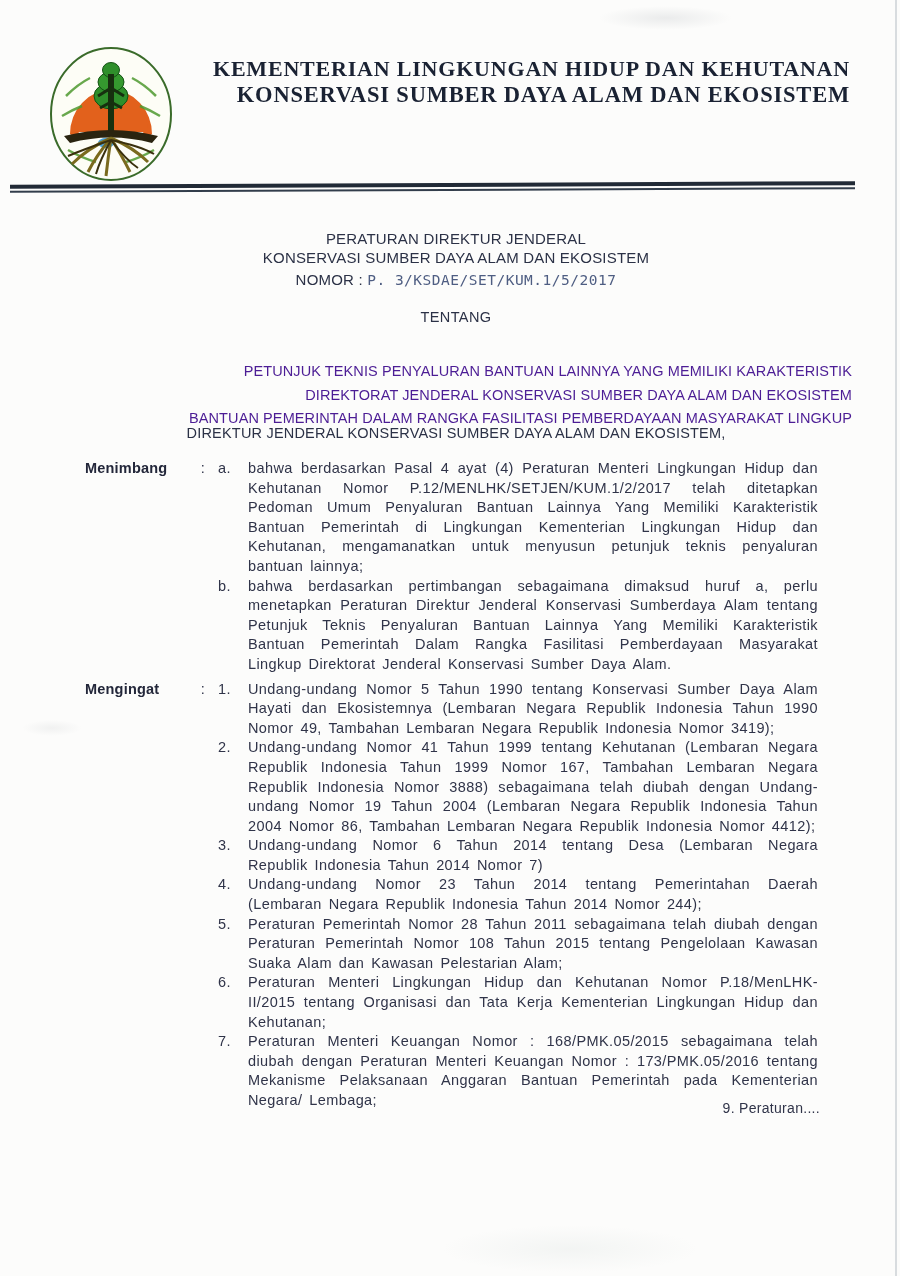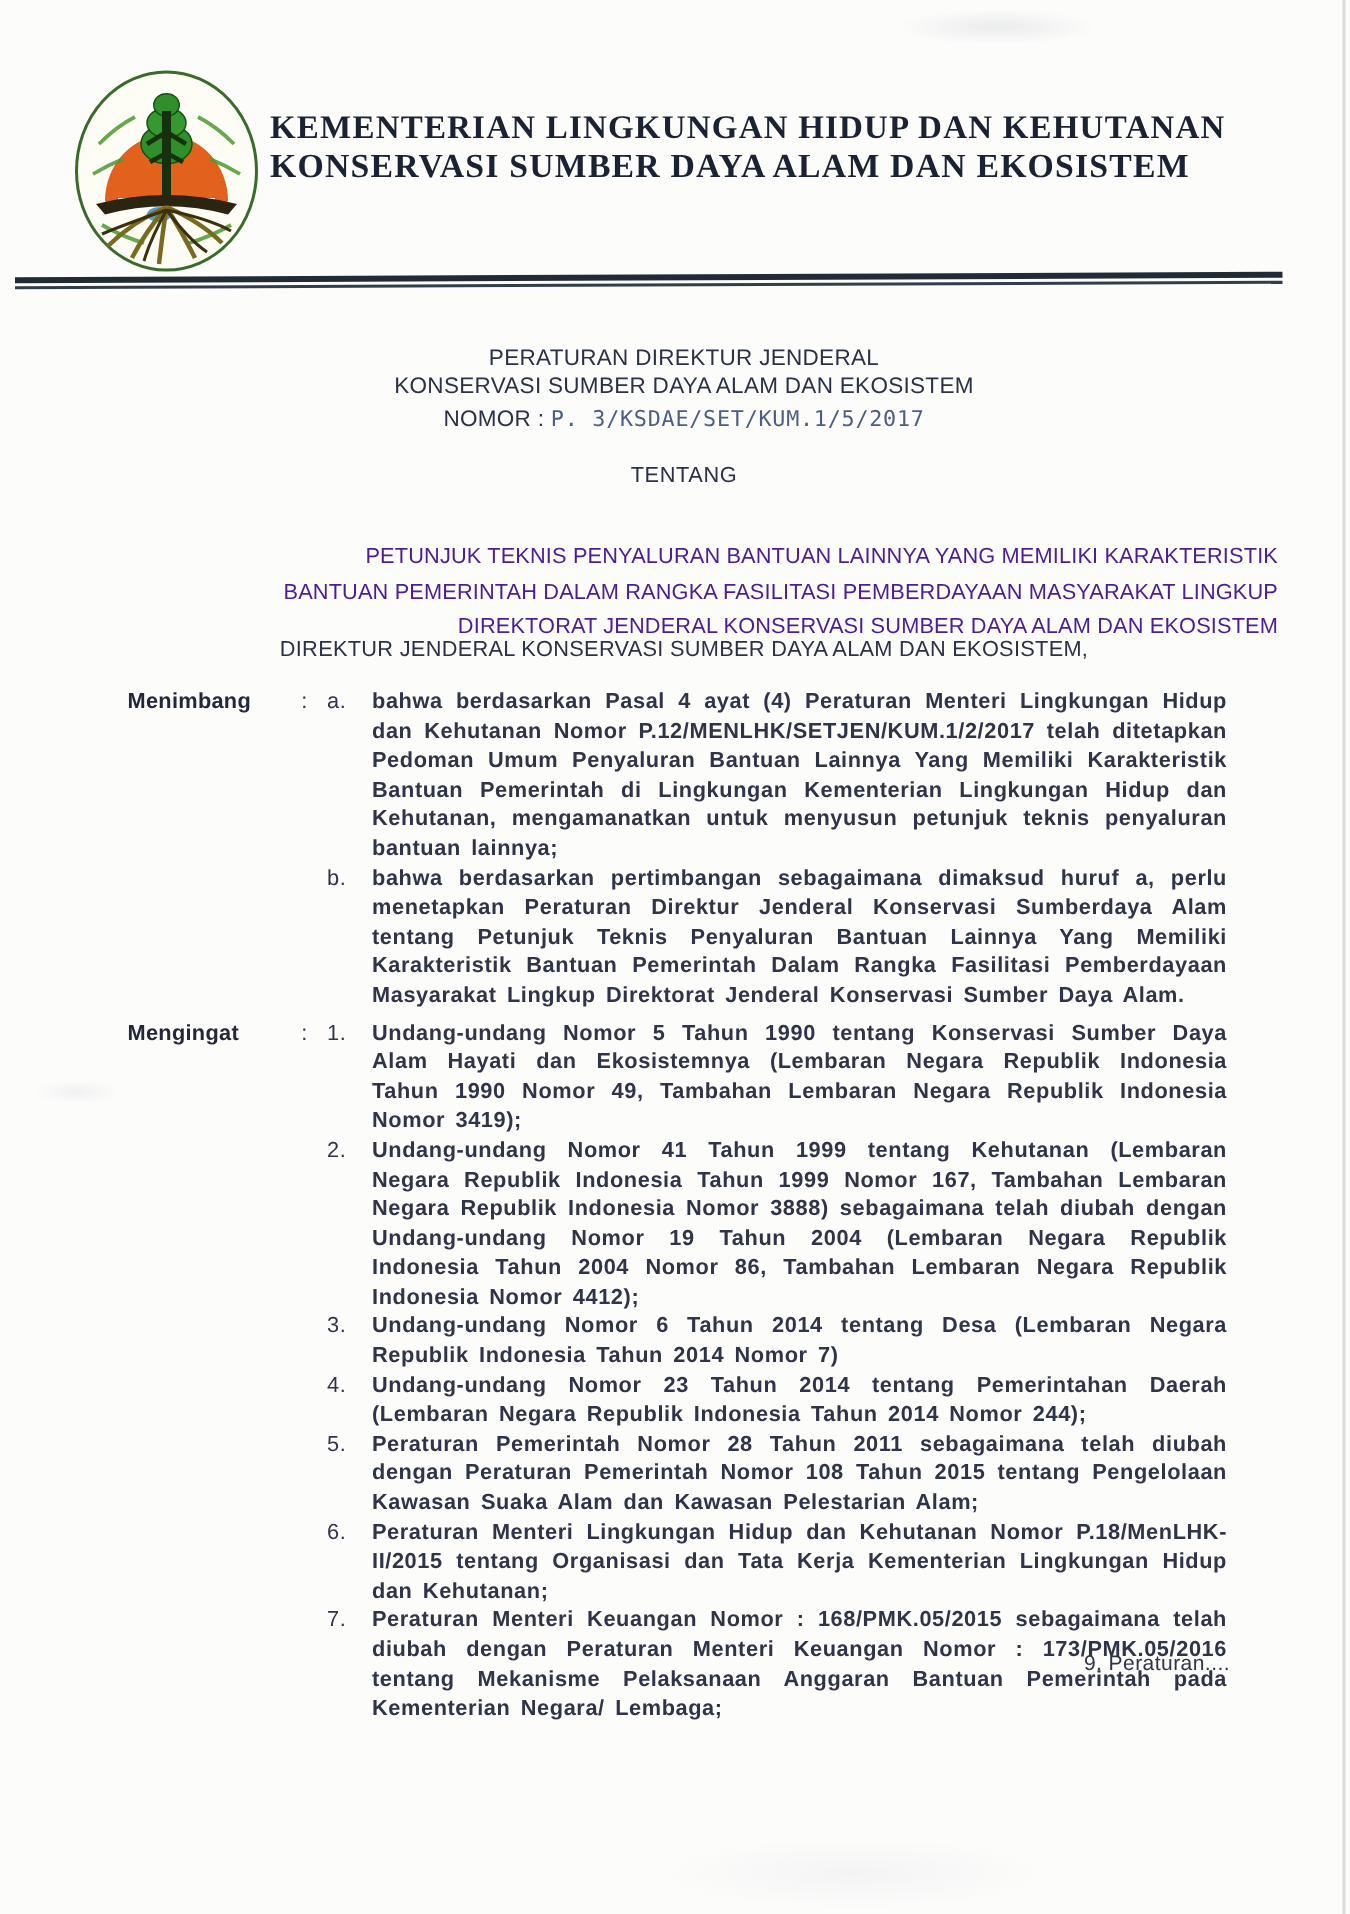--- a/index.html
+++ b/index.html
@@ -7,22 +7,22 @@
     position:relative;
     width:900px;height:1276px;
     background:#fcfcfb;
     overflow:hidden;
     font-family:"Liberation Sans",sans-serif;
     color:#303449;
   }
   
   .logo{position:absolute;left:48px;top:44px;width:126px;height:140px;}
   .letterhead{
-    position:absolute;left:180px;top:72px;width:670px;
-    text-align:left;font-family:"Liberation Serif",serif;font-weight:700;
+    position:absolute;left:180px;top:56px;width:670px;
+    text-align:right;font-family:"Liberation Serif",serif;font-weight:700;
     color:#1a2233;
   }
   .lh1{font-size:22px;letter-spacing:.8px;line-height:25px;}
   .lh2{font-size:20.5px;letter-spacing:.8px;line-height:24px;margin-top:1px;}
   .lh3{font-size:22.5px;letter-spacing:.8px;line-height:25px;margin-top:1px;}
   .rule{
     position:absolute;left:10px;top:183px;width:845px;height:9px;
     transform:rotate(-0.25deg);
   }
   .rule .thick{height:4px;background:#212a36;}
@@ -52,21 +52,21 @@
   
   .body-block{
     position:absolute;left:85px;top:459px;width:733px;
     font-size:14.5px;line-height:19.6px;
     letter-spacing:.4px;word-spacing:2.5px;
   }
   .row{display:grid;grid-template-columns:106px 24px 33px 1fr;}
   .col-label{font-weight:700;color:#23273a;letter-spacing:.2px;}
   .col-colon{text-align:center;}
   .col-marker{padding-left:3px;}
-  .col-text{text-align:justify;font-weight:bold;}
+  .col-text{text-align:justify;}
   .mengingat-start{margin-top:5px;}
   .catchword{
     position:absolute;top:1100px;right:80px;
     font-size:14px;color:#303449;letter-spacing:.3px;
   }
   
   .smudge-top{
     position:absolute;left:598px;top:6px;width:135px;height:24px;
     background:radial-gradient(ellipse at center,#9aa0a6 0%,transparent 70%);
     opacity:.18;border-radius:50%;
@@ -155,22 +155,22 @@
     <div class="nomor-line">
       <span>NOMOR :</span>
       <span class="nomor-value">P. 3/KSDAE/SET/KUM.1/5/2017</span>
     </div>
   </div>
 
   <div class="tentang">TENTANG</div>
 
   <div class="subject">
     <div>PETUNJUK TEKNIS PENYALURAN BANTUAN LAINNYA YANG MEMILIKI KARAKTERISTIK</div>
+    <div>DIREKTORAT JENDERAL KONSERVASI SUMBER DAYA ALAM DAN EKOSISTEM</div>
     <div>BANTUAN PEMERINTAH DALAM RANGKA FASILITASI PEMBERDAYAAN MASYARAKAT LINGKUP</div>
-    <div>DIREKTORAT JENDERAL KONSERVASI SUMBER DAYA ALAM DAN EKOSISTEM</div>
   </div>
 
   <div class="issuer">DIREKTUR JENDERAL KONSERVASI SUMBER DAYA ALAM DAN EKOSISTEM,</div>
 
   <div class="body-block">
 
     <div class="row">
       <div class="col-label">Menimbang</div>
       <div class="col-colon">:</div>
       <div class="col-marker">a.</div>

